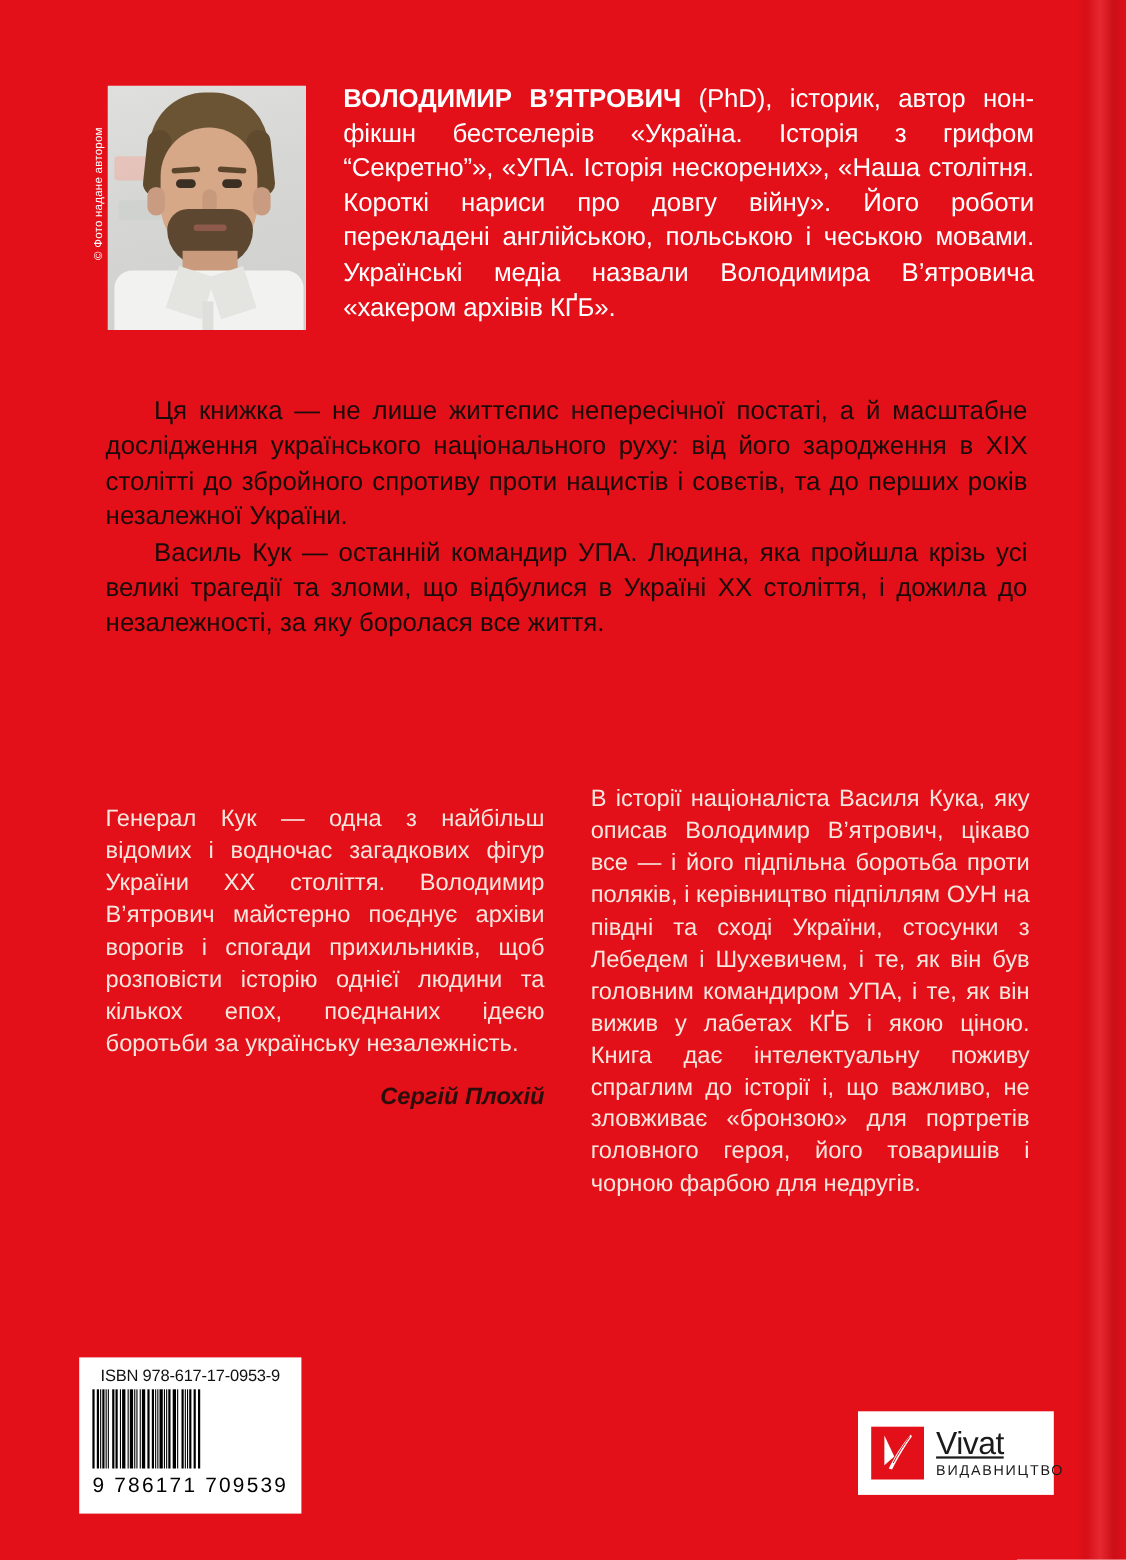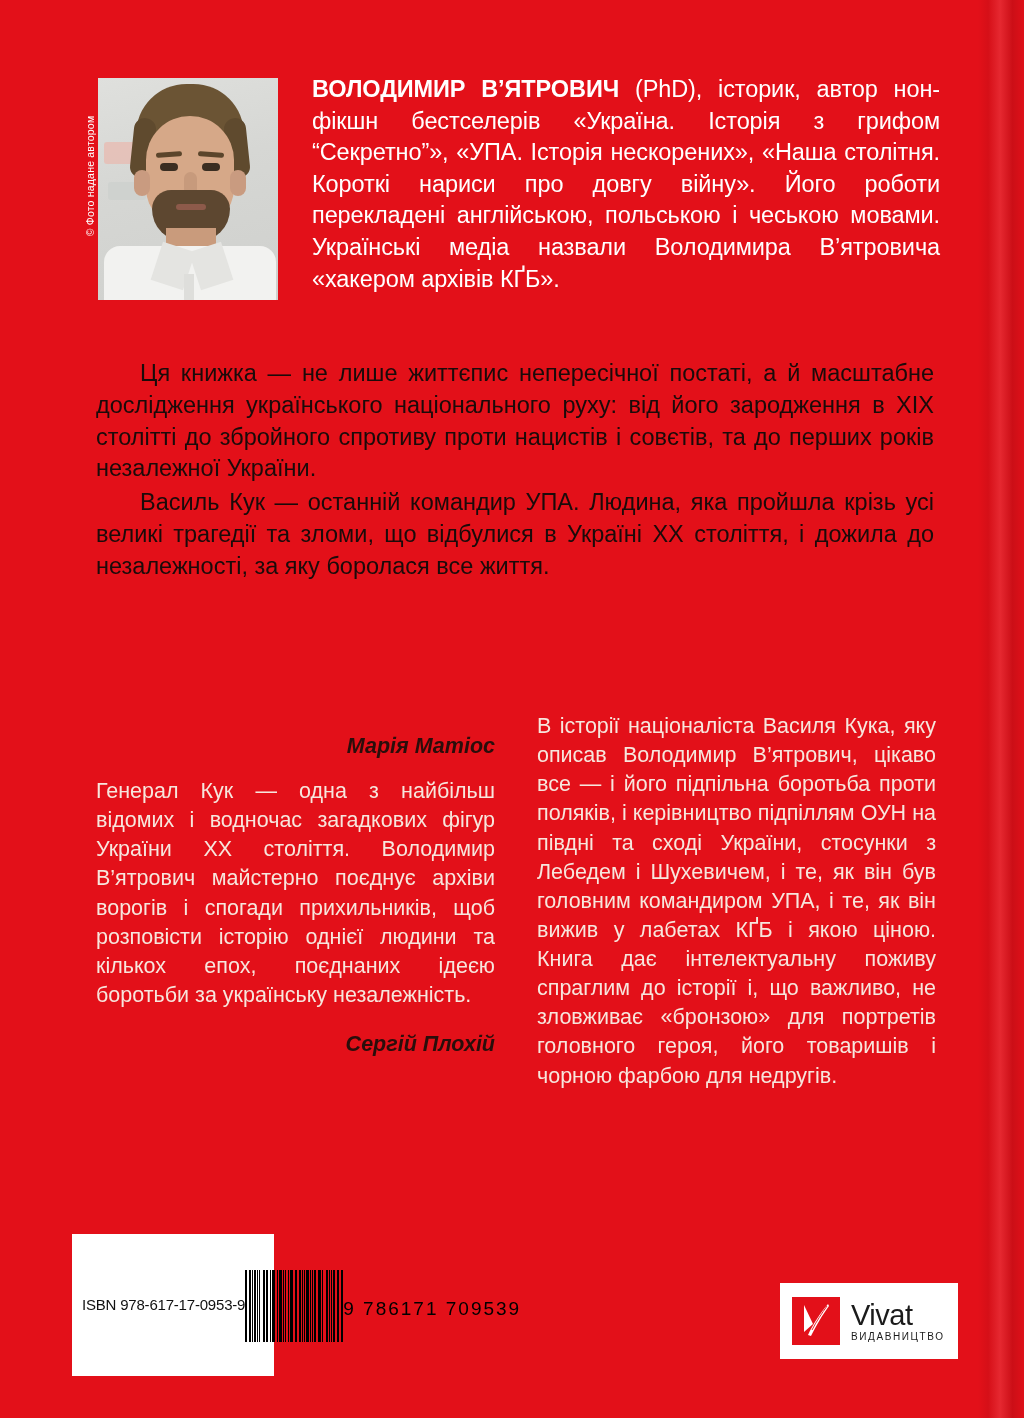--- a/index.html
+++ b/index.html
@@ -329,21 +329,21 @@
   .barcode-box {
     position: absolute;
     left: 72px;
     top: 1234px;
     width: 202px;
     height: 142px;
     background: #ffffff;
     padding: 8px 10px 6px 10px;
     box-sizing: border-box;
     display: flex;
-    flex-direction: row;
+    flex-direction: column;
     align-items: center;
   }
   .isbn-text {
     font-size: 15px;
     color: #111111;
     letter-spacing: -0.2px;
     white-space: nowrap;
     margin-bottom: 4px;
   }
   .bars {
@@ -397,25 +397,26 @@
   }
   .vivat-words {
     margin-left: 11px;
     line-height: 1;
   }
   .vivat-name {
     font-size: 29px;
     color: #1b1b1b;
     letter-spacing: -0.5px;
     display: block;
+    text-decoration: underline;
   }
   .vivat-sub {
     display: block;
     margin-top: 2px;
-    font-size: 10px;
+    font-size: 13px;
     color: #1b1b1b;
     letter-spacing: 1.6px;
     text-align: right;
   }
 </style>
 </head>
 <body>
 
 <div class="cover">
 
@@ -459,21 +460,20 @@
 
   <div class="synopsis">
     <p>Ця книжка — не лише життєпис непересічної постаті, а й масштабне дослідження українського національного руху: від його зародження в ХІХ столітті до збройного спротиву проти нацистів і совєтів, та до перших років незалежної України.</p>
     <p>Василь Кук — останній командир УПА. Людина, яка пройшла крізь усі великі трагедії та зломи, що відбулися в Україні ХХ століття, і дожила до незалежності, за яку боролася все життя.</p>
   </div>
 
   <div class="quotes">
 
     <div class="col">
       <div class="quote-block">
-        <div class="quote-author">Марія Матіос</div>
       </div>
       <div class="quote-block">
         <p class="quote-text">Генерал Кук — одна з найбільш відомих і водночас загадкових фігур України ХХ століття. Володимир В’ятрович майстерно поєднує архіви ворогів і спогади прихильників, щоб розповісти історію однієї людини та кількох епох, поєднаних ідеєю боротьби за українську незалежність.</p>
         <div class="quote-author">Сергій Плохій</div>
       </div>
     </div>
 
     <div class="col">
       <div class="quote-block">
         <p class="quote-text">В історії націоналіста Василя Кука, яку описав Володимир В’ятрович, цікаво все — і його підпільна боротьба проти поляків, і керівництво підпіллям ОУН на півдні та сході України, стосунки з Лебедем і Шухевичем, і те, як він був головним командиром УПА, і те, як він вижив у лабетах КҐБ і якою ціною. Книга дає інтелектуальну поживу спраглим до історії і, що важливо, не зловживає «бронзою» для портретів головного героя, його товаришів і чорною фарбою для недругів.</p>

